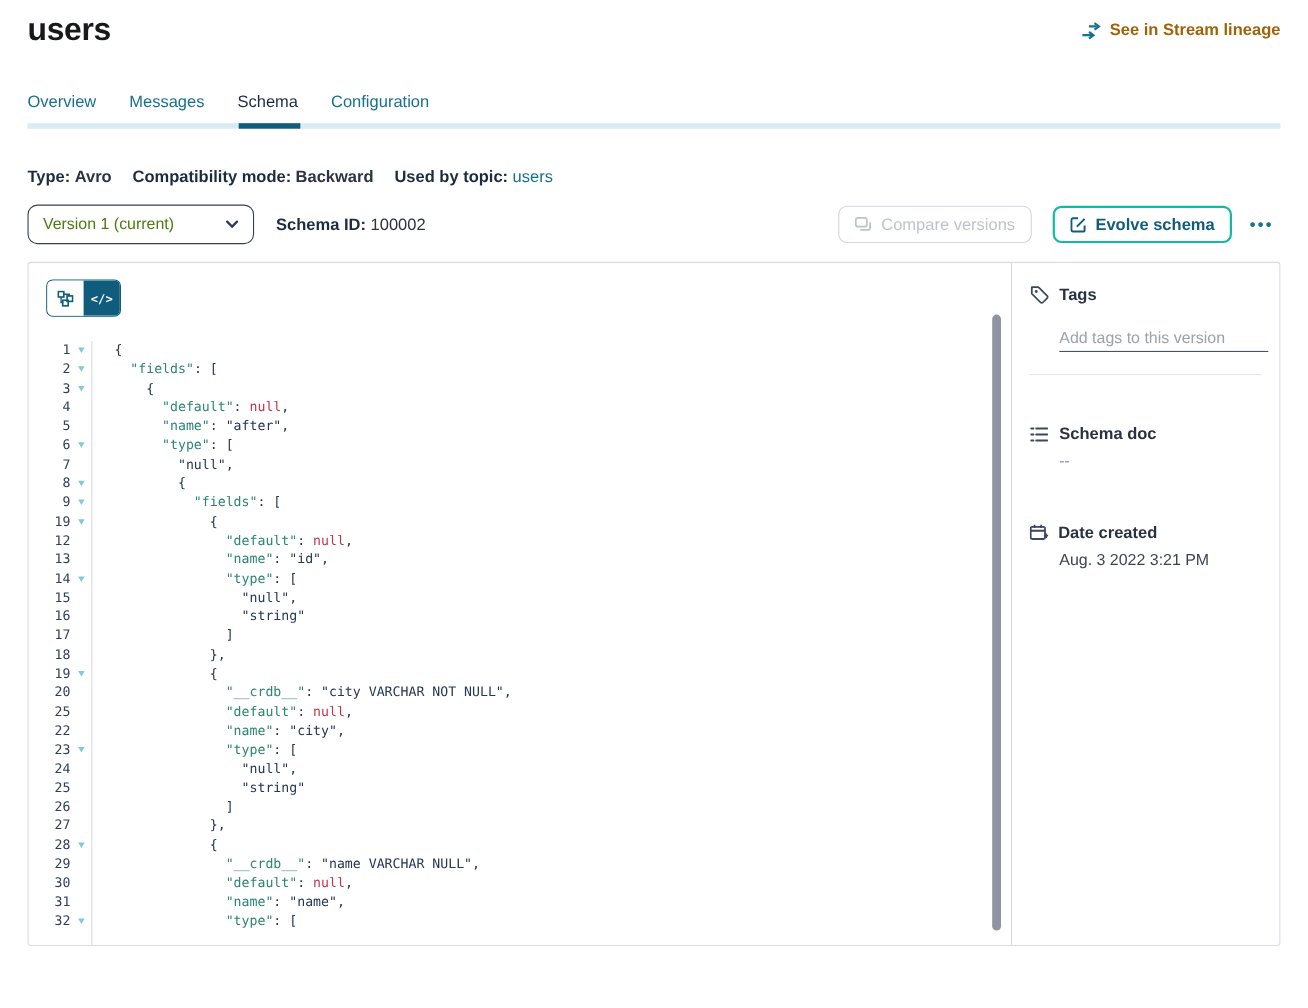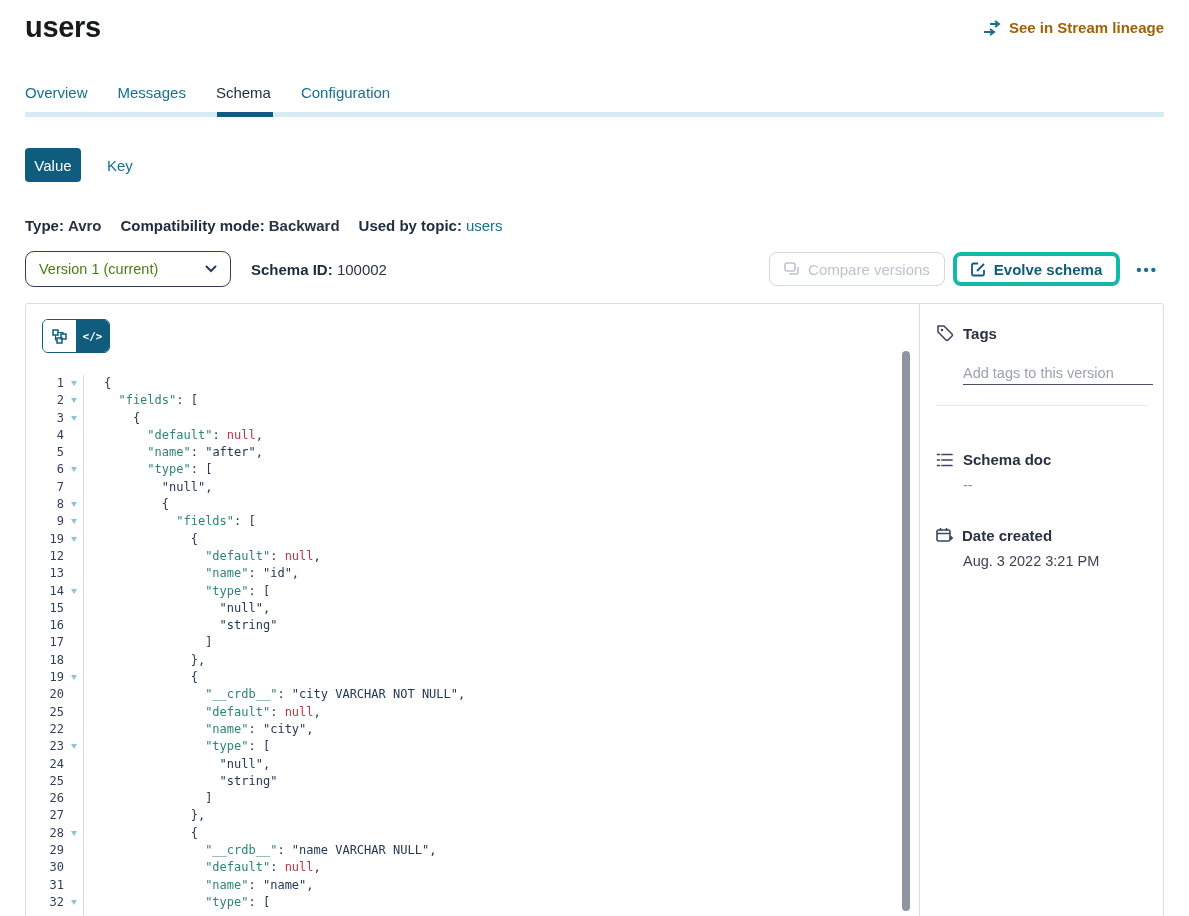--- a/index.html
+++ b/index.html
@@ -35,21 +35,21 @@
   .ctrl { display:flex; align-items:center; margin-top:17px; }
   .version-select { display:flex; align-items:center; justify-content:space-between;
     width:206px; height:36px; border:1px solid #343f58; border-radius:9px; padding:0 13px;
     font-size:14.5px; color:#4d7c0f; cursor:pointer; background:#fff; }
   .schema-id { margin-left:20px; font-size:15px; }
   .schema-id b { color:#1d2b3f; }
   .spacer { flex:1; }
   .btn { display:flex; align-items:center; gap:8px; height:34px; border-radius:8px;
     font-size:15px; background:#fff; cursor:pointer; font-family:inherit; padding:0 14px; }
   .btn.disabled { border:1px solid #d3d7de; color:#bdc3ce; cursor:default; }
-  .btn.outline { border:4px solid #14b8a6; color:#0f5c7d; font-weight:700; margin-left:8px; }
+  .btn.outline { border:2px solid #14b8a6; color:#0f5c7d; font-weight:700; margin-left:19px; }
   .more-btn { border:none; background:none; color:#16708f; font-size:15px; font-weight:700;
     letter-spacing:2px; margin-left:10px; cursor:pointer; padding:4px 6px; }
 
   
   .panel { margin-top:16px; border:1px solid #d9dde3; border-radius:3px; height:622px;
     display:flex; overflow:hidden; }
   .editor { flex:1; position:relative; }
   .seg { display:inline-flex; margin:15px 0 0 16px; border:1px solid #0f5c7d; border-radius:6px; overflow:hidden; }
   .seg-btn { width:33px; height:32px; display:flex; align-items:center; justify-content:center;
     background:#fff; border:none; cursor:pointer; }
@@ -78,21 +78,21 @@
   .sb-head { display:flex; align-items:center; gap:9px; }
   .sb-head .t { font-size:15px; font-weight:700; color:#2a3142; }
   .tag-input { display:block; width:190px; margin:23px 0 0 27px; border:none;
     border-bottom:1px solid #4a5164; padding:0 0 3px 0; font-size:14.5px; font-family:inherit;
     color:#0c4a6e; outline:none; background:transparent; }
   .tag-input::placeholder { color:#9ba1ad; }
   .sb-div { height:1px; background:#e3e5e9; margin-top:20px; }
   .sb-val { margin:9px 0 0 27px; font-size:14.5px; color:#3c4354; }
   .sb-val.dim { color:#8a909c; }
   .mt45 { margin-top:45px; }
-  .mt34 { margin-top:34px; }
+  .mt34 { margin-top:48px; }
   svg { display:block; }
 </style>
 </head>
 <body>
 
 <div class="page">
 
   <div class="hdr">
     <div class="title">users</div>
     <a class="lineage">
@@ -113,24 +113,20 @@
   <div class="tabs">
     <div class="tab">Overview</div>
     <div class="tab">Messages</div>
     <div class="tab active">Schema</div>
     <div class="tab">Configuration</div>
   </div>
   <div class="tab-track">
     <div class="tab-active-bar"></div>
   </div>
 
-  <div class="vk-row">
-    <button class="vk-btn">Value</button>
-    <span class="vk-link">Key</span>
-  </div>
 
   <div class="meta">
     <span><b>Type:</b><span class="v">Avro</span></span>
     <span><b>Compatibility mode:</b><span class="v">Backward</span></span>
     <span><b>Used by topic:</b><span class="lnk">users</span></span>
   </div>
 
   <div class="ctrl">
     <div class="version-select">
       <span>Version 1 (current)</span>

